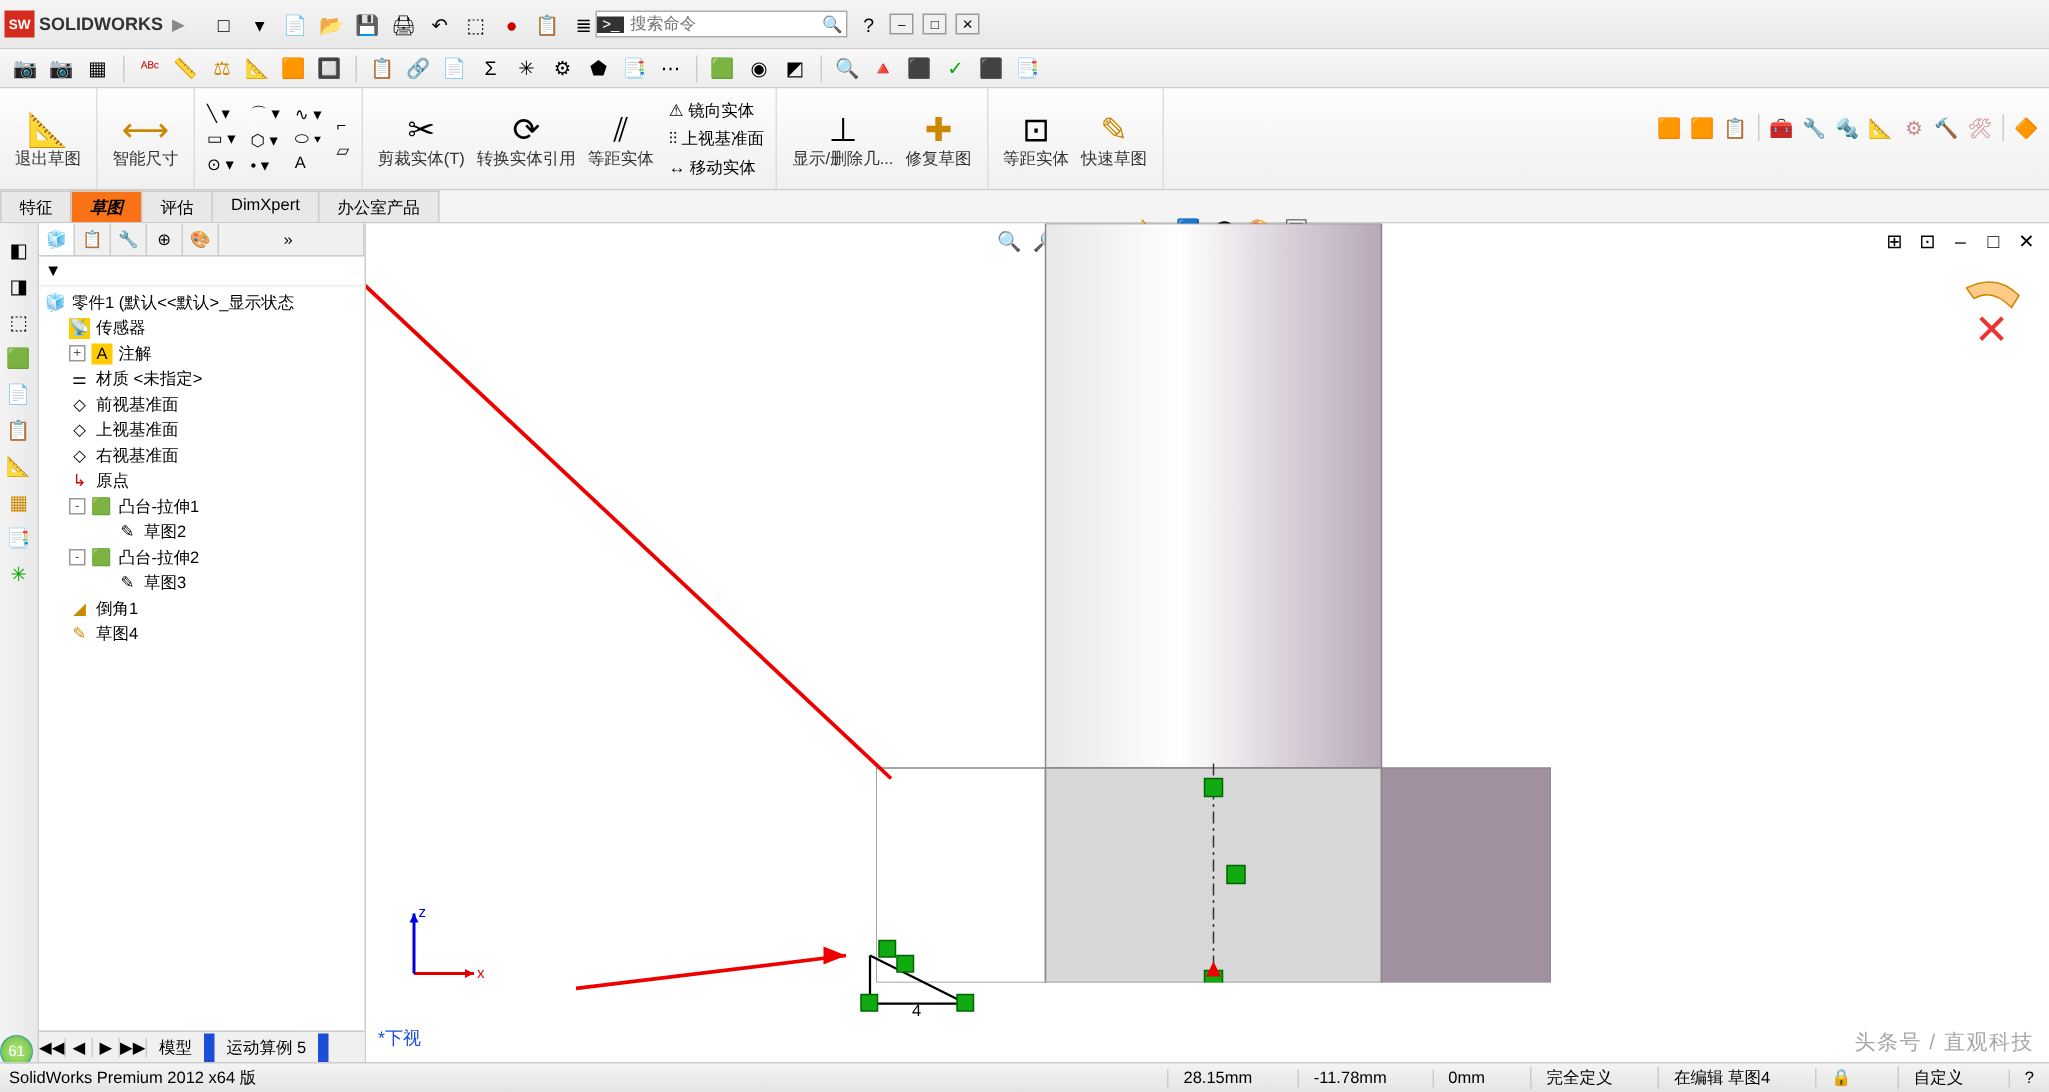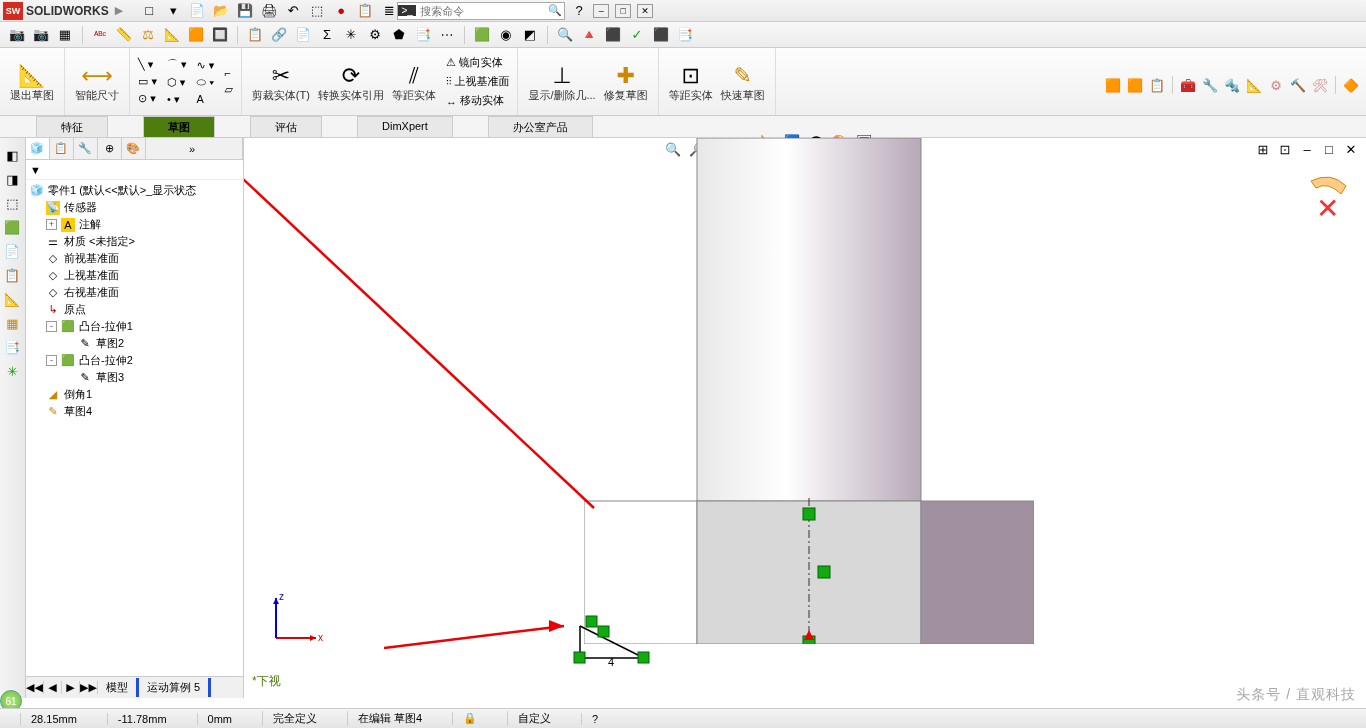--- a/index.html
+++ b/index.html
@@ -1,18 +1,18 @@
 <!DOCTYPE html>
 <html><head>
 <meta charset="utf-8">
 <style>
 * { margin: 0; padding: 0; box-sizing: border-box; font-family: "Microsoft YaHei", Arial, sans-serif; }
 body { width: 1366px; height: 728px; background: #fff; font-size: 11px; overflow: hidden; position: relative; }
 
-.title-bar { height: 22px; background: linear-gradient(#f5f5f5, #e8e8e8); display: flex; align-items: center; border-bottom: 1px solid #ccc; }
+.title-bar { height: 33px; background: linear-gradient(#f5f5f5, #e8e8e8); display: flex; align-items: center; border-bottom: 1px solid #ccc; }
 .app-logo { width: 20px; height: 18px; background: #d52b1e; color: #fff; font-size: 9px; font-weight: bold; display: flex; align-items: center; justify-content: center; margin: 0 3px; }
 .app-name { font-weight: bold; color: #333; font-size: 12px; margin-right: 6px; }
 .title-arrow { color: #888; margin-right: 10px; }
 .qat { display: flex; gap: 8px; margin-left: 8px; }
 .qat-btn { width: 16px; height: 16px; display: flex; align-items: center; justify-content: center; font-size: 13px; cursor: pointer; }
 .doc-title { flex: 1; text-align: center; color: #333; }
 .search-cmd { display: flex; align-items: center; background: #fff; border: 1px solid #aaa; height: 18px; margin-right: 6px; }
 .search-cmd .cmd-icon { width: 18px; background: #333; color: #fff; font-size: 10px; text-align: center; }
 .search-cmd input { border: none; width: 130px; font-size: 11px; padding: 0 4px; outline: none; }
 .search-cmd .mag { width: 18px; text-align: center; }
@@ -27,51 +27,51 @@
 .rib-group { border-right: 1px solid #ddd; padding: 2px 6px; display: flex; align-items: center; }
 .rib-btn { display: flex; flex-direction: column; align-items: center; justify-content: center; padding: 2px 4px; cursor: pointer; min-width: 36px; }
 .rib-icon { font-size: 22px; height: 26px; display: flex; align-items: center; }
 .rib-label { font-size: 11px; color: #333; text-align: center; line-height: 12px; }
 .rib-small-col { display: flex; flex-direction: column; gap: 2px; }
 .rib-small { display: flex; align-items: center; gap: 3px; font-size: 11px; cursor: pointer; padding: 1px 2px; }
 .rib-right-tools { position: absolute; right: 6px; top: 76px; display: flex; gap: 4px; }
 .rib-right-tools .tb-icon { color: #c88; }
 
 .tab-strip { height: 22px; background: #f4f4f4; border-bottom: 1px solid #ccc; display: flex; }
-.tab { padding: 3px 24px; font-size: 11px; border: 1px solid #ccc; border-bottom: none; margin-right: -1px; background: #e8e8e8; cursor: pointer; margin-left: 36px; }
-.tab.active { background: #4d7c0f; font-weight: bold; }
+.tab { padding: 3px 12px; font-size: 11px; border: 1px solid #ccc; border-bottom: none; margin-right: -1px; background: #e8e8e8; cursor: pointer; }
+.tab.active { background: #f97316; font-weight: bold; font-style: italic; }
 
 .main { display: flex; height: 560px; }
 
 .side-toolbar { width: 26px; background: linear-gradient(90deg,#f4f4f4,#e8e8e8); display: flex; flex-direction: column; align-items: center; gap: 6px; padding-top: 8px; border-right: 1px solid #ccc; }
 
 .feature-panel { width: 218px; background: #fff; border-right: 1px solid #ccc; display: flex; flex-direction: column; }
 .fp-tabs { height: 22px; display: flex; background: #f0f0f0; border-bottom: 1px solid #ccc; }
 .fp-tab { width: 24px; border-right: 1px solid #ccc; display: flex; align-items: center; justify-content: center; cursor: pointer; }
 .fp-tab.active { background: #fff; }
 .fp-filter { height: 20px; border-bottom: 1px solid #eee; display: flex; align-items: center; padding-left: 4px; }
 .tree { flex: 1; overflow: auto; padding: 2px 0; }
 .tree-item { display: flex; align-items: center; gap: 4px; padding: 1px 4px; cursor: pointer; white-space: nowrap; }
 .indent1 { padding-left: 20px; }
 .indent3 { padding-left: 52px; }
 .exp { width: 11px; height: 11px; border: 1px solid #999; font-size: 9px; line-height: 9px; text-align: center; color: #555; }
 .tree-icon { width: 14px; height: 14px; font-size: 11px; display: inline-flex; align-items: center; justify-content: center; }
 
 .bottom-tabs { height: 22px; background: #f0f0f0; border-top: 1px solid #ccc; display: flex; align-items: center; }
 .bt-btn { width: 18px; text-align: center; border-right: 1px solid #ccc; }
-.bt-tab { padding: 2px 8px; border-right: 3px solid #1d4ed8; font-size: 11px; cursor: pointer; }
+.bt-tab { padding: 2px 8px; border-right: 7px solid #1d4ed8; font-size: 11px; cursor: pointer; }
 
 .canvas { flex: 1; position: relative; background: #fff; }
 .view-tb { position: absolute; top: 2px; left: 420px; display: flex; gap: 6px; }
 .mini-win { position: absolute; top: 2px; right: 6px; display: flex; gap: 4px; }
 
 .model-bg { position: absolute; left: 340px; top: 0; width: 450px; height: 506px; }
 
 .triad { position: absolute; left: 22px; bottom: 50px; }
-.view-name { position: absolute; left: 8px; bottom: 8px; font-size: 12px; color: #4d7c0f; }
+.view-name { position: absolute; left: 8px; bottom: 8px; font-size: 12px; color: #1d4ed8; }
 
 .confirm-corner { position: absolute; right: 10px; top: 28px; }
 
 .status-bar { position: absolute; bottom: 0; left: 0; right: 0; height: 20px; background: linear-gradient(#f4f4f4,#e4e4e4); border-top: 1px solid #ccc; display: flex; align-items: center; font-size: 11px; }
 .status-left { flex: 1; padding-left: 6px; }
 .status-seg { padding: 0 10px; border-left: 1px solid #ccc; margin-left: 20px; }
 
 .badge69 { position: absolute; left: 0; bottom: 16px; width: 22px; height: 22px; border-radius: 50%; background: radial-gradient(circle,#aee87e,#6fbb3e); color: #fff; font-size: 10px; display: flex; align-items: center; justify-content: center; border: 1px solid #4a8; }
 
 .watermark { position: absolute; right: 10px; bottom: 24px; font-size: 14px; color: rgba(120,120,120,0.65); letter-spacing: 1px; }
@@ -428,20 +428,21 @@
     </svg>
     <div class="view-name">*下视</div>
   </div>
 </div>
 
 <div class="badge69">61</div>
 
 <div class="watermark">头条号 / 直观科技</div>
 
 <div class="status-bar">
+  <div class="status-left">SolidWorks Premium 2012 x64 版</div>
   <div class="status-seg">28.15mm</div>
   <div class="status-seg">-11.78mm</div>
   <div class="status-seg">0mm</div>
   <div class="status-seg">完全定义</div>
   <div class="status-seg">在编辑 草图4</div>
   <div class="status-seg">🔒</div>
   <div class="status-seg">自定义</div>
   <div class="status-seg">?</div>
 </div>
 

